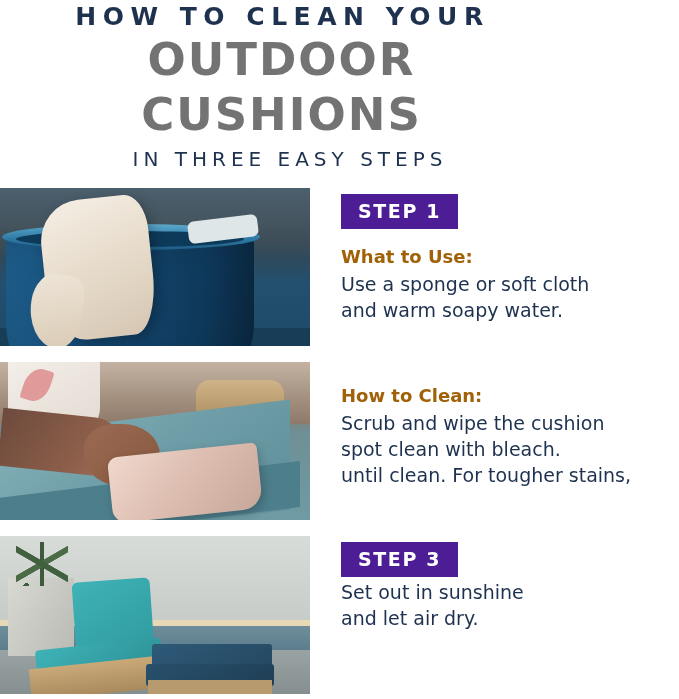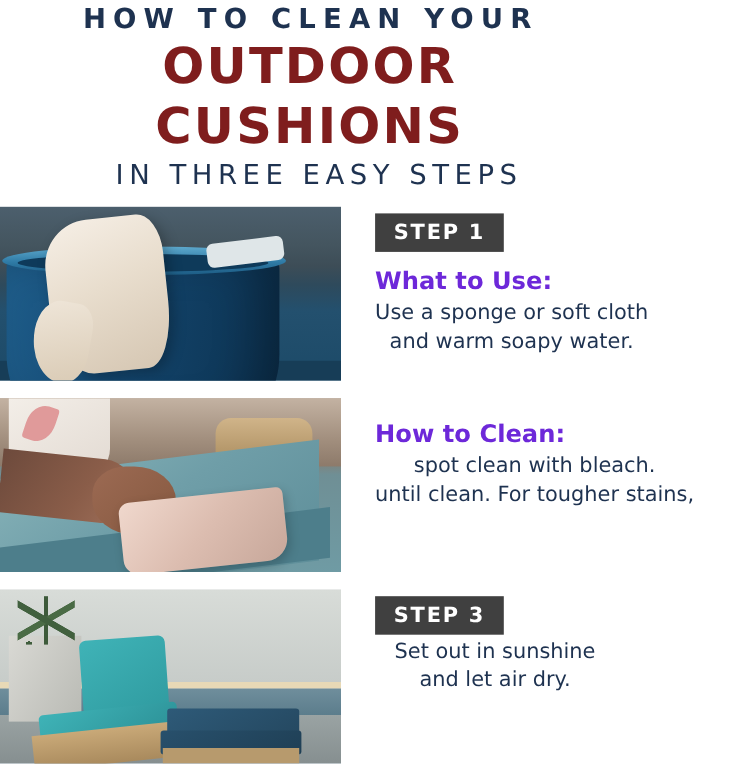--- a/index.html
+++ b/index.html
@@ -31,26 +31,26 @@
     letter-spacing: 6.5px;
     font-weight: 700;
     color: #1e3250;
     line-height: 30px;
     padding-left: 6px;
   }
   .title-line2 {
     font-size: 45px;
     letter-spacing: 2.0px;
     font-weight: 700;
-    color: #7f1d1d;
+    color: #737373;
     line-height: 55px;
     padding-left: 4px;
   }
   .title-line3 {
-    font-size: 25px;
+    font-size: 20px;
     letter-spacing: 5.0px;
     font-weight: 500;
     color: #1e3250;
     line-height: 34px;
     padding-left: 21px;
   }
 
   
   .steps {
     margin-top: 12px;
@@ -69,43 +69,43 @@
     overflow: hidden;
     background: #cfd8dd;
   }
   .step-text {
     padding-left: 31px;
     padding-top: 6px;
     flex: 1 1 auto;
   }
   .badge {
     display: inline-block;
-    background: #404040;
+    background: #4c1d95;
     color: #ffffff;
     font-size: 19px;
     font-weight: 700;
     letter-spacing: 1.6px;
     padding: 7px 17px 8px 17px;
     line-height: 20px;
   }
   .step-head {
-    font-size: 22px;
+    font-size: 18px;
     font-weight: 700;
-    color: #6d28d9;
+    color: #a16207;
     margin-top: 16px;
     line-height: 24px;
   }
   .step-body {
     font-size: 19px;
     font-weight: 400;
     color: #1e3250;
     line-height: 26px;
     margin-top: 2px;
   }
-  .step-body div { white-space: nowrap; text-align: center; }
+  .step-body div { white-space: nowrap; }
 
   
   .img1 {
     background: linear-gradient(180deg, #4c5f6d 0%, #44555f 22%, #3d4d57 34%, #2e4a5c 45%, #23506e 60%, #1c4a68 100%);
   }
   .img1 .bucket {
     position: absolute;
     left: 6px;
     top: 44px;
     width: 248px;
@@ -362,20 +362,21 @@
         <div class="cushion-edge"></div>
         <div class="shirt"></div>
         <div class="leaf"></div>
         <div class="arm"></div>
         <div class="hand"></div>
         <div class="rag"></div>
       </div>
       <div class="step-text">
         <div class="step-head">How to Clean:</div>
         <div class="step-body">
+          <div>Scrub and wipe the cushion</div>
           <div>spot clean with bleach.</div>
           <div>until clean. For tougher stains,</div>
         </div>
       </div>
     </div>
 
     <div class="step-row">
       <div class="thumb img3">
         <div class="wall"></div>
         <div class="rail"></div>

